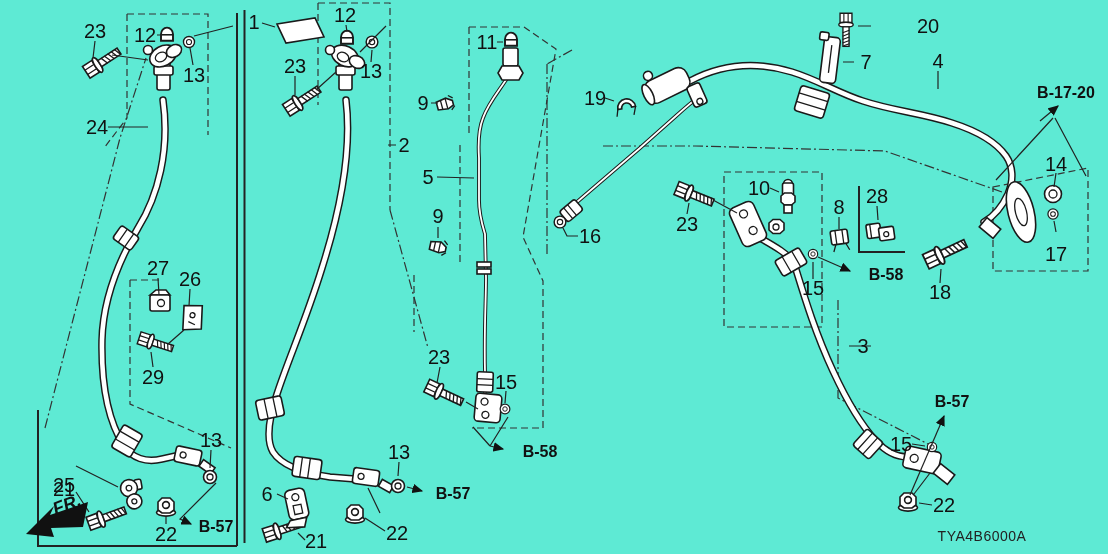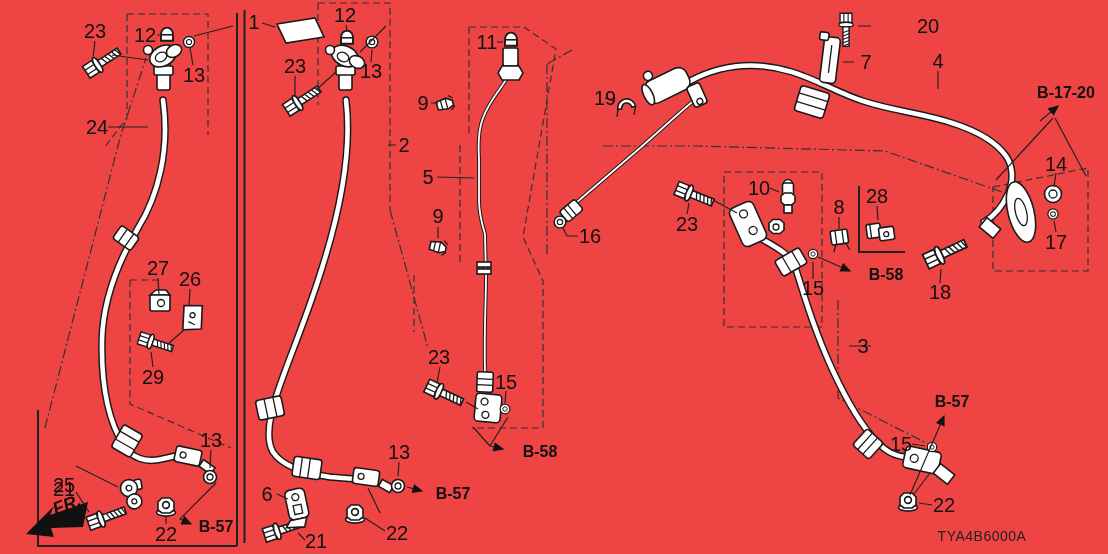--- a/index.html
+++ b/index.html
@@ -1,16 +1,16 @@
 <!DOCTYPE html>
 <html><head>
 <meta charset="utf-8">
 <style>
   html,body{margin:0;padding:0;background:#fff;}
-  .stage{position:relative;width:1108px;height:554px;background:#ef4444;overflow:hidden;
+  .stage{position:relative;width:1108px;height:554px;background:#5eead4;overflow:hidden;
          font-family:"Liberation Sans",sans-serif;}
   .stage svg{position:absolute;left:0;top:0;}
   #labels{position:absolute;left:0;top:0;width:100%;height:100%;pointer-events:none;}
   .lbl{position:absolute;transform:translate(-50%,-50%);color:#111;font-size:20px;
        line-height:1;white-space:nowrap;letter-spacing:0px;}
   .lbl.ref{font-weight:bold;font-size:16px;}
   .code{position:absolute;transform:translate(-50%,-50%);font-size:14px;color:#222;
         letter-spacing:0.5px;}
   .fr{position:absolute;transform:translate(-50%,-50%) rotate(-21deg);font-weight:bold;
       font-style:italic;font-size:18px;color:#111;}
@@ -361,27 +361,27 @@
       <div class="lbl" style="left: 399px; top: 452px;">13</div>
       <div class="lbl ref" style="left: 453px; top: 494px;">B-57</div>
       <div class="lbl" style="left: 487px; top: 42px;">11</div>
       <div class="lbl" style="left: 423px; top: 103px;">9</div>
       <div class="lbl" style="left: 428px; top: 177px;">5</div>
       <div class="lbl" style="left: 438px; top: 216px;">9</div>
       <div class="lbl" style="left: 439px; top: 357px;">23</div>
       <div class="lbl" style="left: 506px; top: 382px;">15</div>
       <div class="lbl ref" style="left: 540px; top: 452px;">B-58</div>
       <div class="lbl" style="left: 590px; top: 236px;">16</div>
-      <div class="lbl" style="left: 595px; top: 98px; margin-left: 10px;">19</div>
+      <div class="lbl" style="left: 595px; top: 98px;">19</div>
       <div class="lbl" style="left: 884px; top: 26px; margin-left: 44px;">20</div>
       <div class="lbl" style="left: 866px; top: 62px;">7</div>
       <div class="lbl" style="left: 938px; top: 61px;">4</div>
       <div class="lbl ref" style="left: 1066px; top: 93px;">B-17-20</div>
       <div class="lbl" style="left: 1056px; top: 164px;">14</div>
-      <div class="lbl" style="left: 1056px; top: 242px;">17</div>
+      <div class="lbl" style="left: 1056px; top: 254px;">17</div>
       <div class="lbl" style="left: 759px; top: 188px;">10</div>
       <div class="lbl" style="left: 839px; top: 207px;">8</div>
       <div class="lbl" style="left: 877px; top: 196px;">28</div>
       <div class="lbl" style="left: 687px; top: 224px;">23</div>
       <div class="lbl" style="left: 813px; top: 288px;">15</div>
       <div class="lbl ref" style="left: 886px; top: 275px;">B-58</div>
       <div class="lbl" style="left: 940px; top: 292px;">18</div>
       <div class="lbl" style="left: 863px; top: 346px;">3</div>
       <div class="lbl" style="left: 901px; top: 444px;">15</div>
       <div class="lbl ref" style="left: 952px; top: 402px;">B-57</div>

